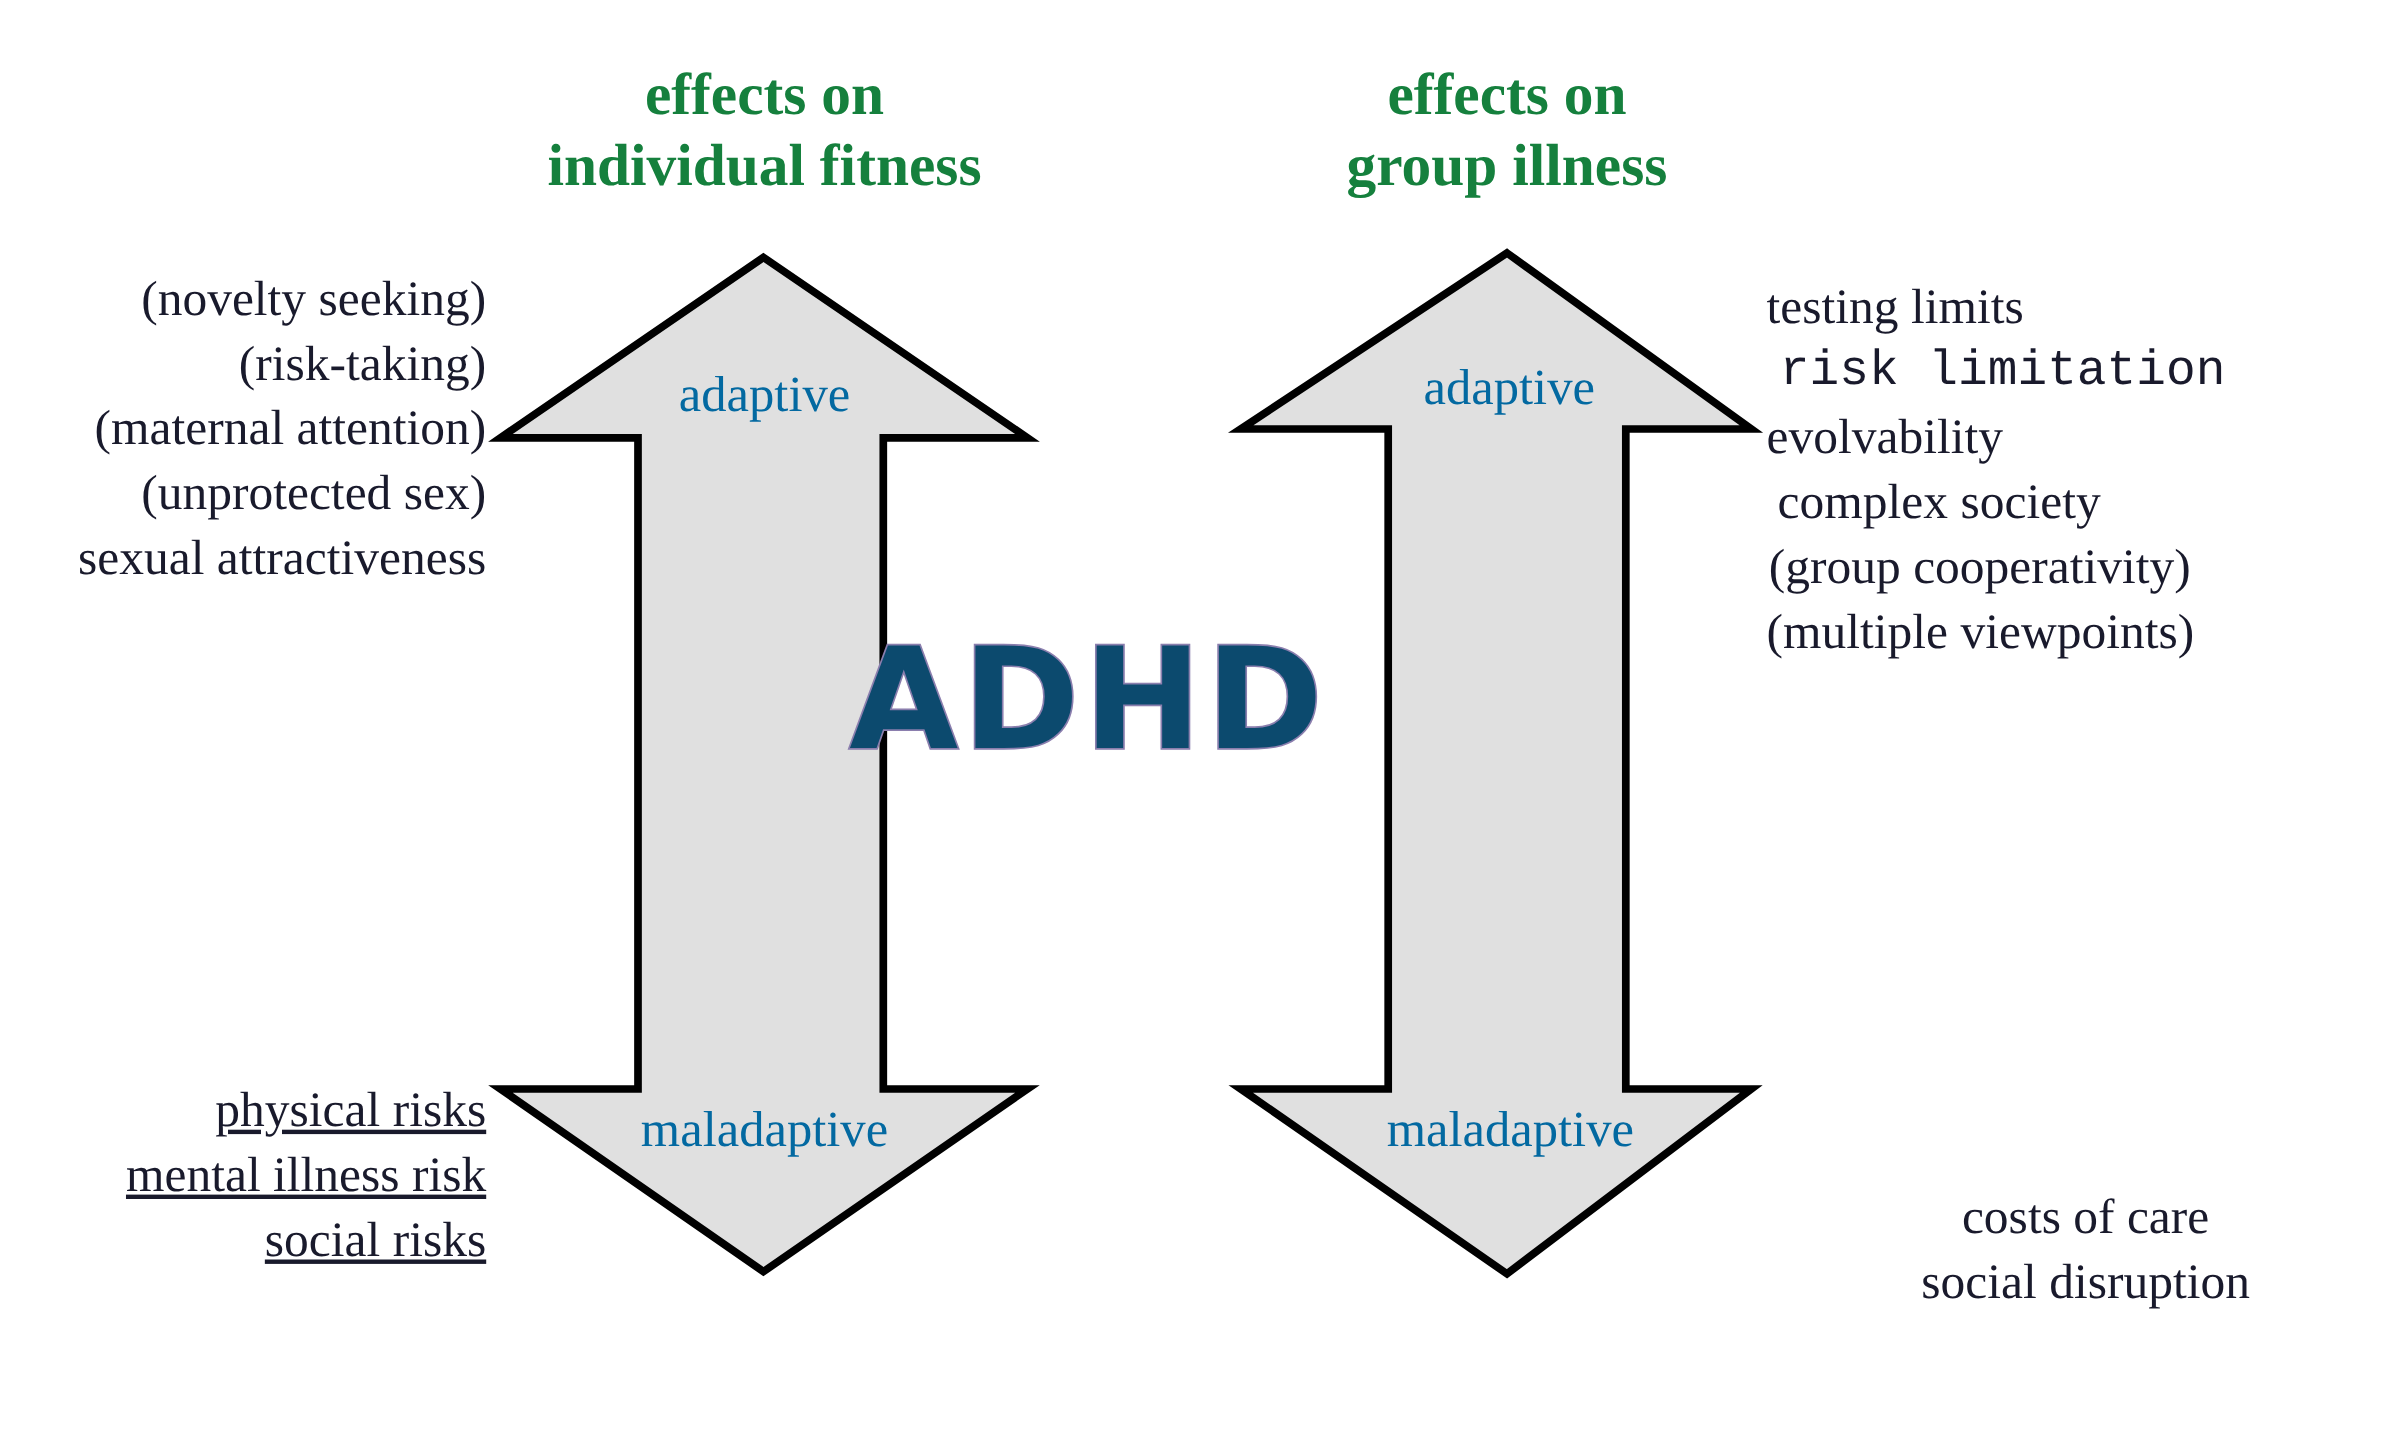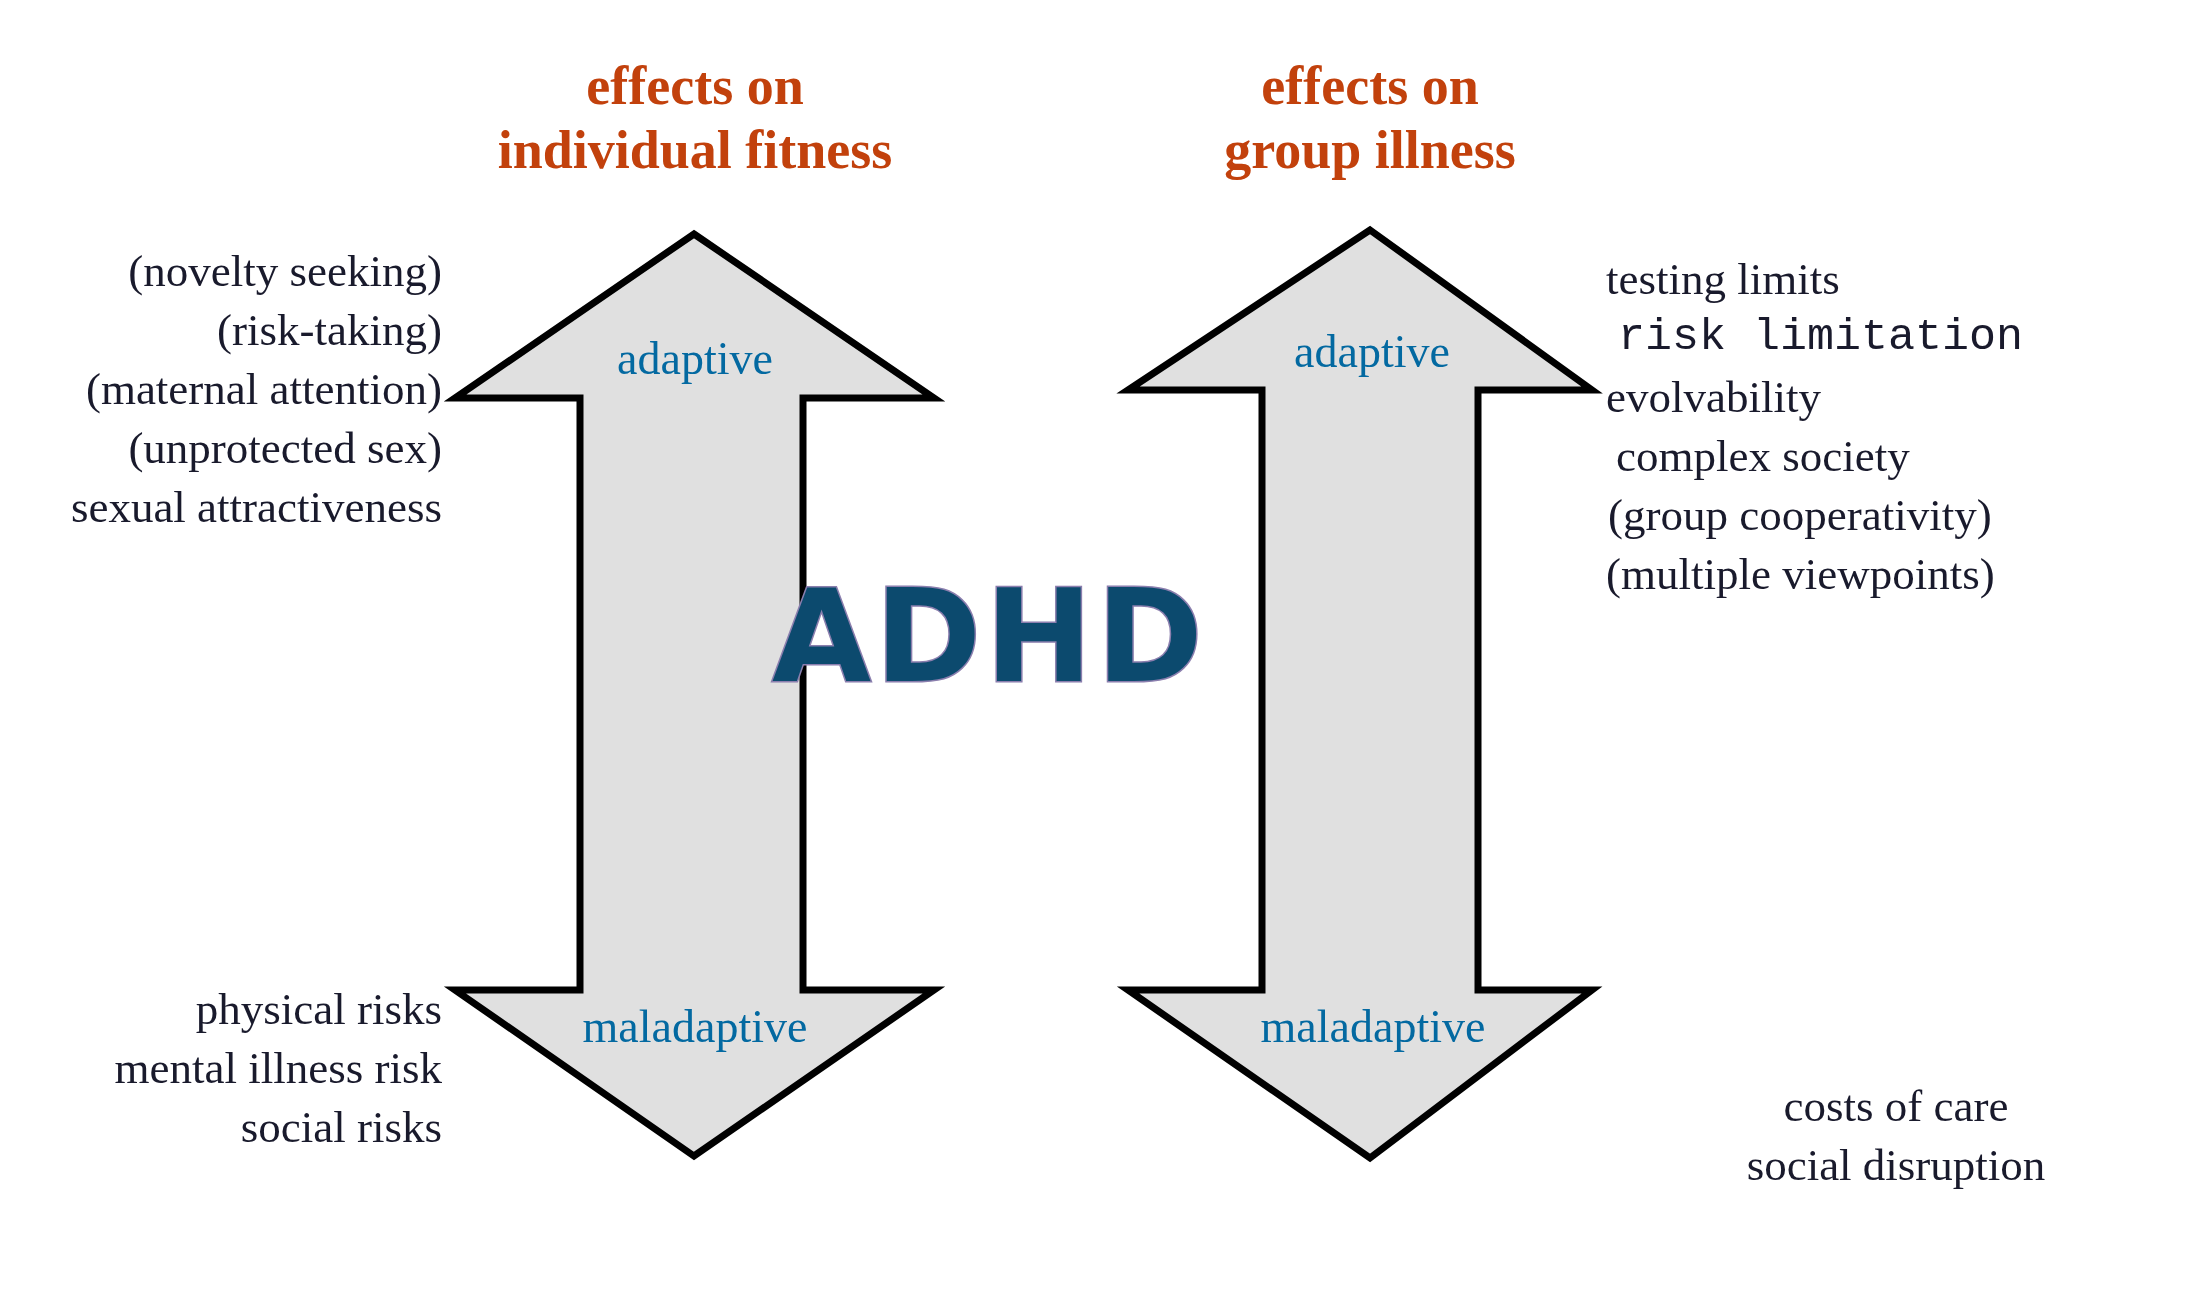--- a/index.html
+++ b/index.html
@@ -20,21 +20,21 @@
   }
 
   
   .heading {
     position: absolute;
     text-align: center;
     font-family: "Liberation Serif", "DejaVu Serif", serif;
     font-weight: bold;
     font-size: 54px;
     line-height: 1.18;
-    color: #c2410c;
+    color: #15803d;
     white-space: nowrap;
   }
   #heading-individual {
     left: 380px;
     top: 55px;
     width: 630px;
   }
   #heading-group {
     left: 1130px;
     top: 55px;
@@ -105,20 +105,21 @@
 
   #list-individual-adaptive {
     left: -10px;
     top: 242px;
     width: 452px;
   }
   #list-individual-maladaptive {
     left: 10px;
     top: 980px;
     width: 432px;
+    text-decoration: underline;
   }
   #list-group-adaptive {
     left: 1606px;
     top: 250px;
     width: 580px;
   }
   #list-group-maladaptive {
     left: 1606px;
     top: 1077px;
     width: 580px;

